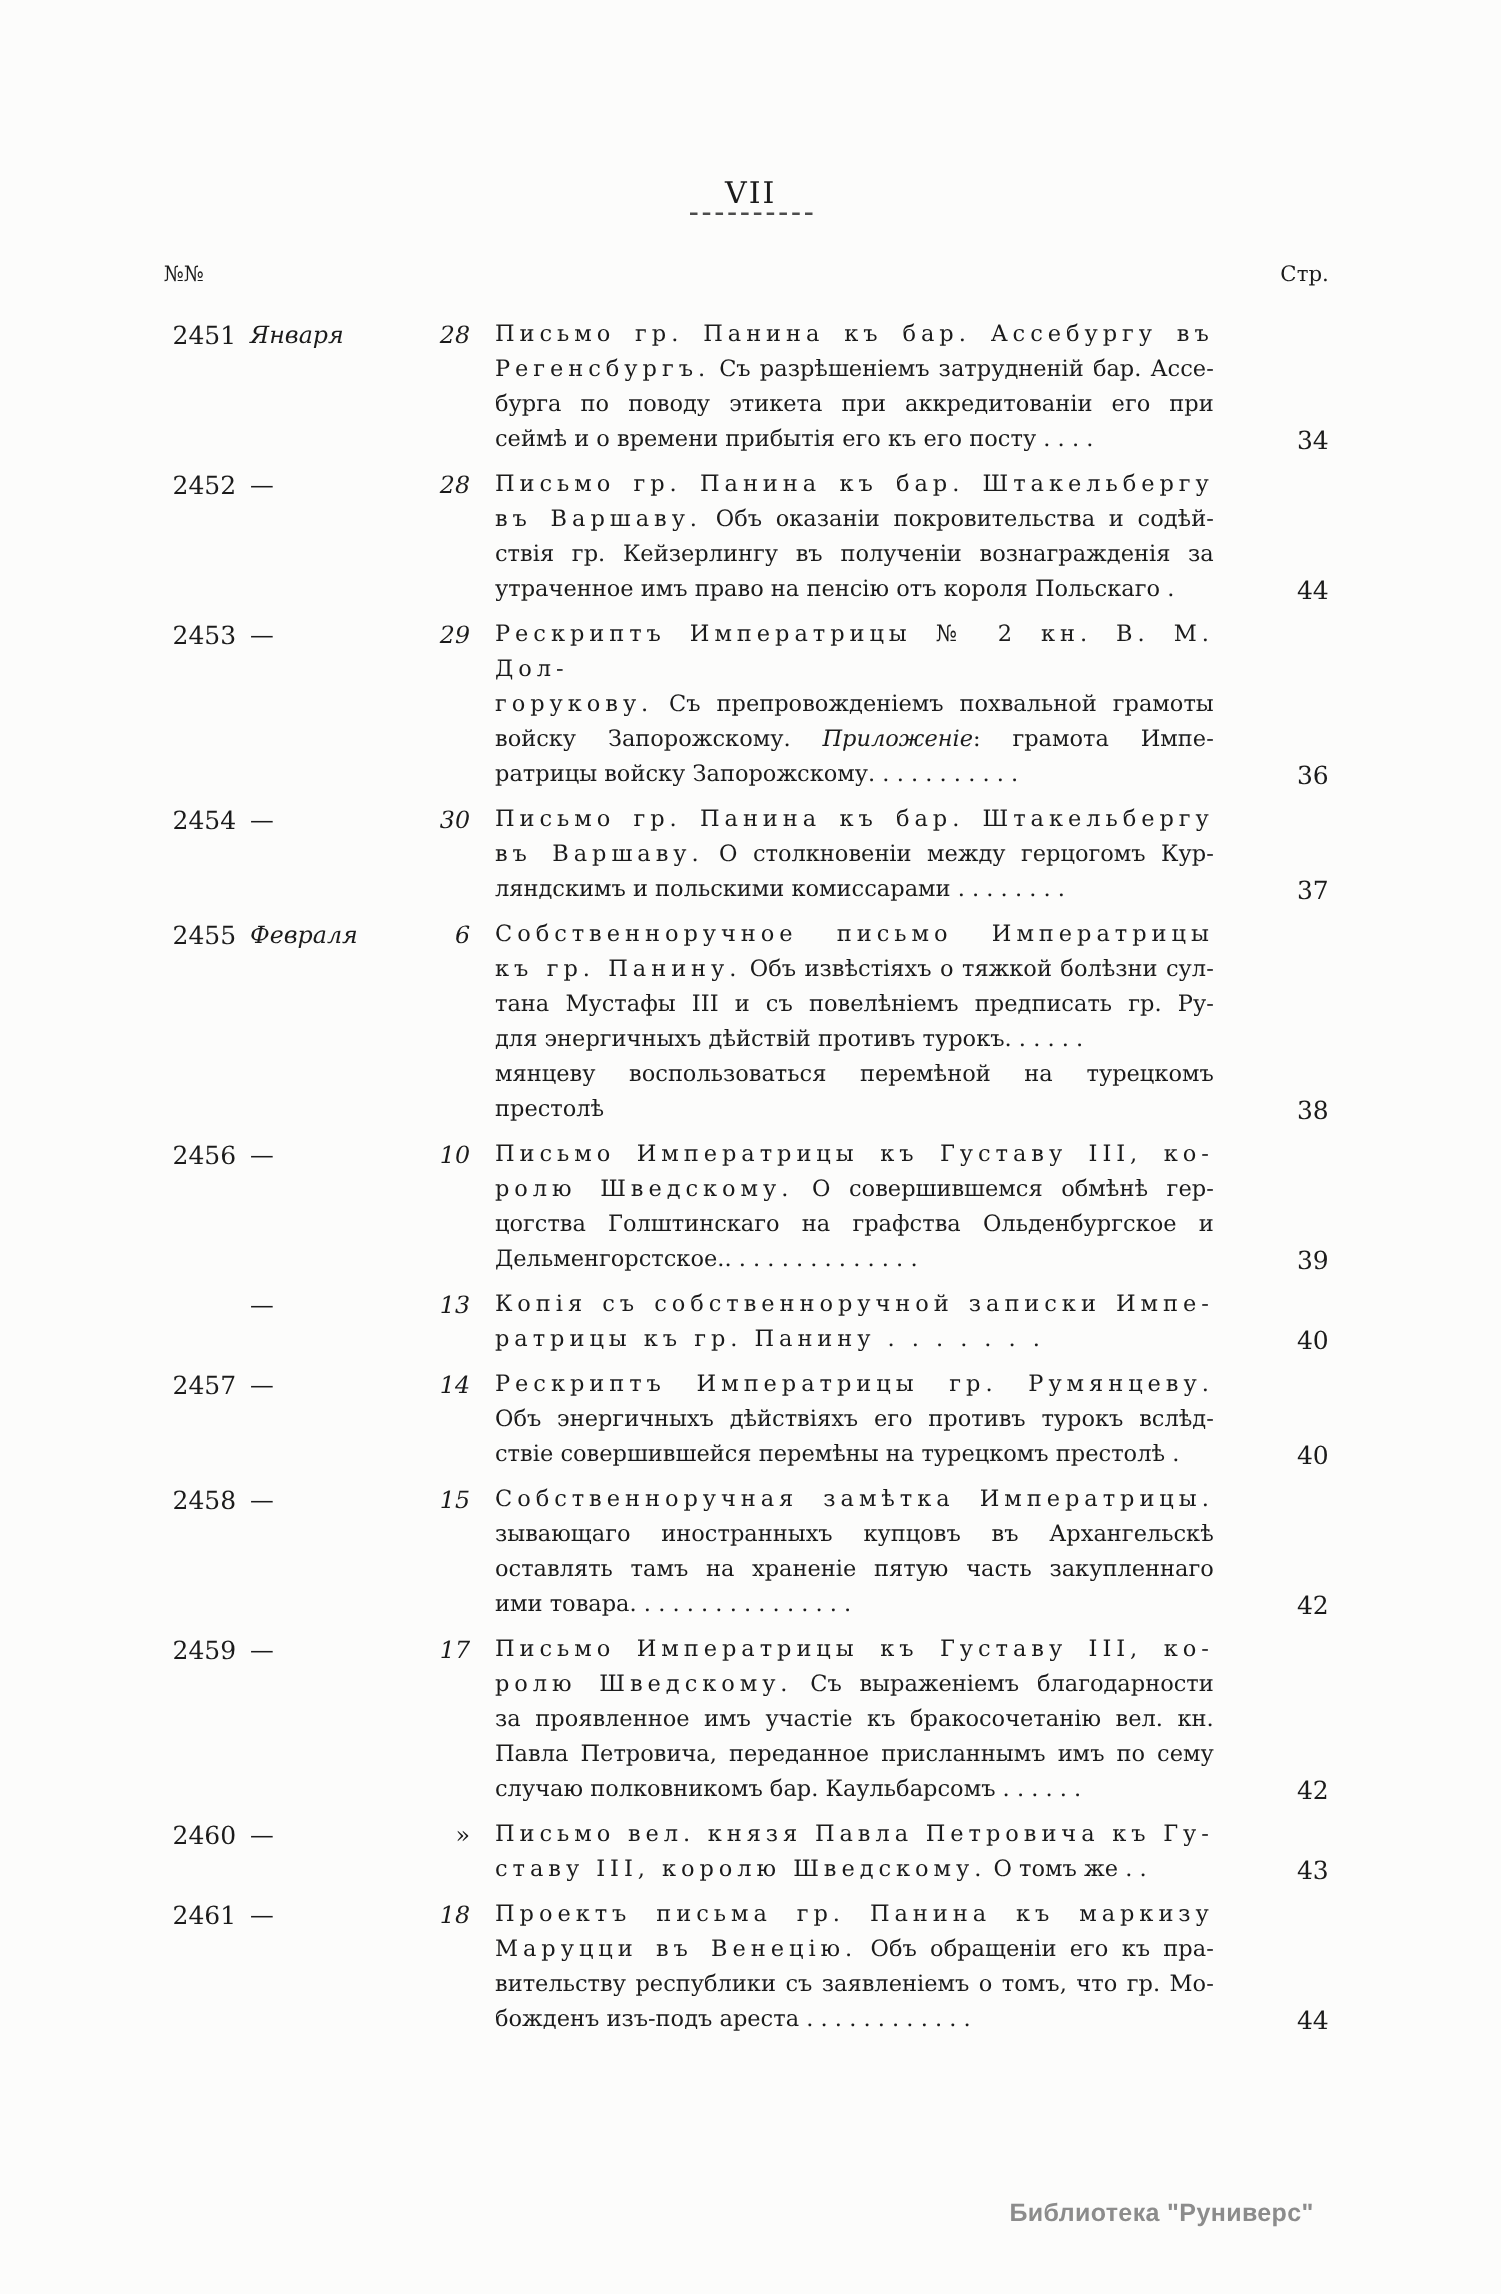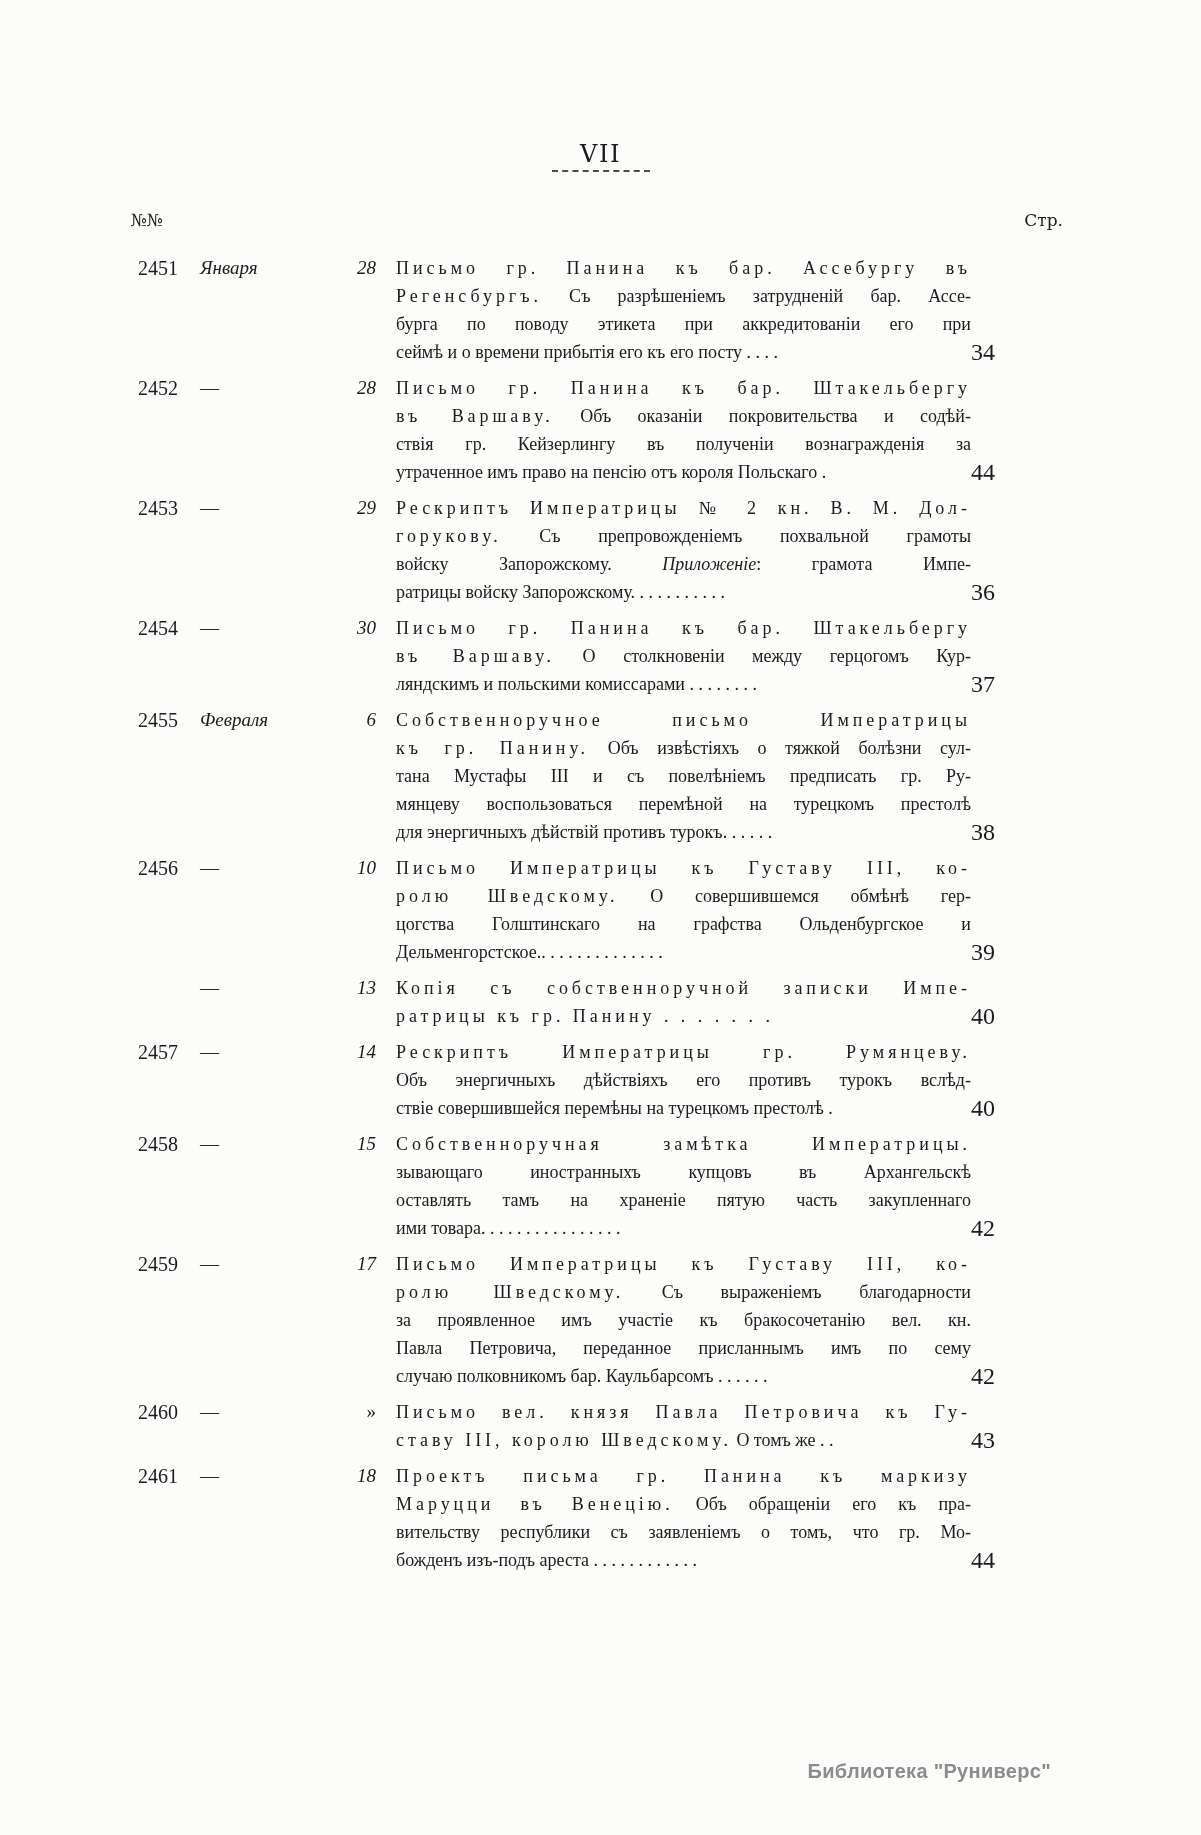--- a/index.html
+++ b/index.html
@@ -12,33 +12,33 @@
     overflow:hidden;
   }
   .roman-wrap { position:absolute; left:138px; top:140px; width:925px; text-align:center; }
   .roman { font-size:24px; letter-spacing:1.5px; display:inline-block; }
   .roman-rule { width:98px; margin:2px auto 0; border-bottom:2px dashed #4c4c4c; height:0; }
 
   .colhead { position:absolute; top:210px; font-size:17px; }
   .colhead.left  { left:131px; }
   .colhead.right { right:138px; }
 
-  .entries { position:absolute; left:138px; top:254px; width:925px;font-family:Liberation Serif, serif; }
+  .entries { position:absolute; left:138px; top:254px; width:925px; }
   .entry { display:grid; grid-template-columns:62px 118px 58px 595px 92px; margin-bottom:8px; }
   .num   { font-size:20px; line-height:28px; }
   .month { font-size:19px; font-style:italic; line-height:28px; }
   .month.dash { font-style:normal; letter-spacing:1px; }
   .day   { font-size:19px; font-style:italic; text-align:right; line-height:28px; }
   .day.sym { font-style:normal; }
   .text  { padding-left:20px; font-size:18px; line-height:28px; }
   .line  { text-align:justify; text-align-last:justify; }
   .line.last { text-align-last:left; }
   .sp { letter-spacing:0.22em;margin-top:36px; }
   .i  { font-style:italic; }
-  .pg { font-size:24px; line-height:28px; text-align:left; align-self:end; }
+  .pg { font-size:20px; line-height:28px; text-align:right; align-self:end; }
 
   .watermark {
     position:absolute; top:1760px; right:150px;
     font-family:"Liberation Sans","DejaVu Sans",sans-serif;
     font-weight:700; font-size:20px; color:#8c8c8c; letter-spacing:0.3px;
   }
 </style>
 </head>
 <body>
 
@@ -101,22 +101,22 @@
     <div class="pg">37</div>
   </div>
       <div class="entry">
     <div class="num">2455</div>
     <div class="month">Февраля</div>
     <div class="day">6</div>
     <div class="text">
           <div class="line"><span class="sp">Собственноручное письмо Императрицы</span></div>
           <div class="line"><span class="sp">къ гр. Панину.</span><span class="n"> Объ извѣстіяхъ о тяжкой болѣзни сул-</span></div>
           <div class="line"><span class="n">тана Мустафы III и съ повелѣніемъ предписать гр. Ру-</span></div>
+          <div class="line last"><span class="n">для энергичныхъ дѣйствій противъ турокъ. . . . . .</span></div>
           <div class="line"><span class="n">мянцеву воспользоваться перемѣной на турецкомъ престолѣ</span></div>
-          <div class="line last"><span class="n">для энергичныхъ дѣйствій противъ турокъ. . . . . .</span></div>
         </div>
     <div class="pg">38</div>
   </div>
       <div class="entry">
     <div class="num">2456</div>
     <div class="month dash">—</div>
     <div class="day">10</div>
     <div class="text">
           <div class="line"><span class="sp">Письмо Императрицы къ Густаву III, ко-</span></div>
           <div class="line"><span class="sp">ролю Шведскому.</span><span class="n"> О совершившемся обмѣнѣ гер-</span></div>

